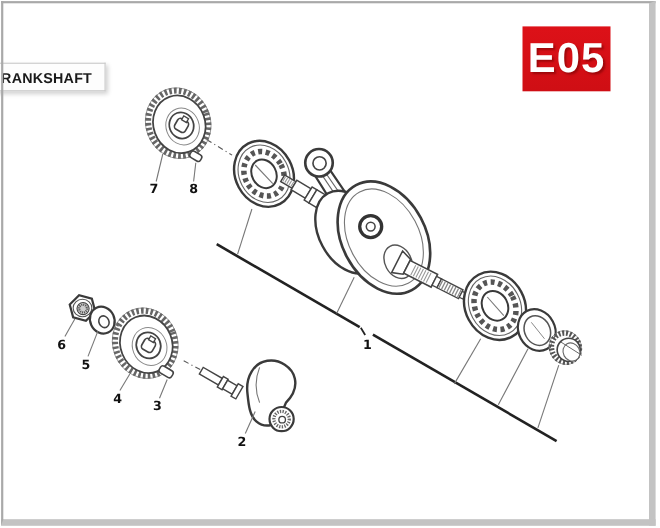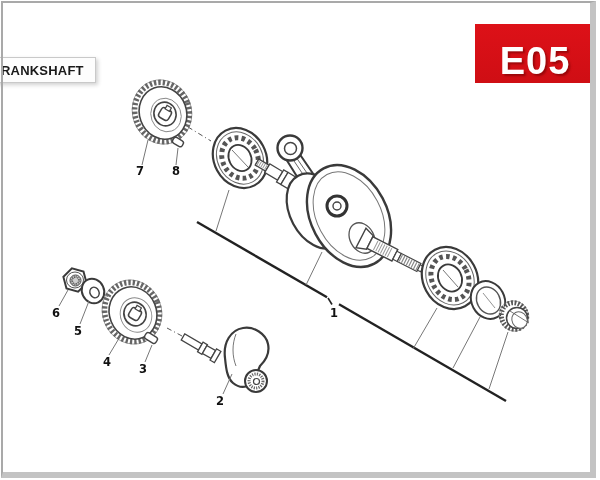--- a/index.html
+++ b/index.html
@@ -7,23 +7,23 @@
          font-family:"Liberation Sans",sans-serif;}
   .frame{position:absolute;left:1px;top:1px;right:4px;bottom:2px;
          border:2px solid #a9a9a9;border-right:6px solid #c3c3c3;border-bottom:6px solid #c3c3c3;
          pointer-events:none;}
   .title-box{position:absolute;left:-9px;top:57px;width:104px;height:24px;
          background:#fdfdfd;border:1px solid #c9c9c9;border-left:none;
          box-shadow:2px 2px 4px rgba(0,0,0,0.18);
          display:flex;align-items:center;}
   .title-box span{padding-left:10px;font-size:13px;font-weight:bold;color:#1a1a1a;
          letter-spacing:0.2px;white-space:nowrap;}
-  .badge{position:absolute;left:475px;top:24px;width:120px;height:59px;
+  .badge{position:absolute;left:475px;top:24px;width:80px;height:59px;
          background:linear-gradient(180deg,#dd1118,#cf0e14);
-         display:flex;align-items:flex-end;justify-content:center;}
+         display:flex;align-items:center;justify-content:center;}
   .badge span{color:#ffffff;font-size:38px;font-weight:bold;letter-spacing:1px;
          text-shadow:2px 2px 2px rgba(110,0,0,0.55);}
   svg.diagram{position:absolute;left:0;top:0;}
   text.callout{font-family:"DejaVu Sans","Liberation Sans",sans-serif;
          font-size:11.5px;font-weight:bold;fill:#111;text-anchor:middle;}
 </style>
 </head>
 <body>
 
 <div class="stage">

